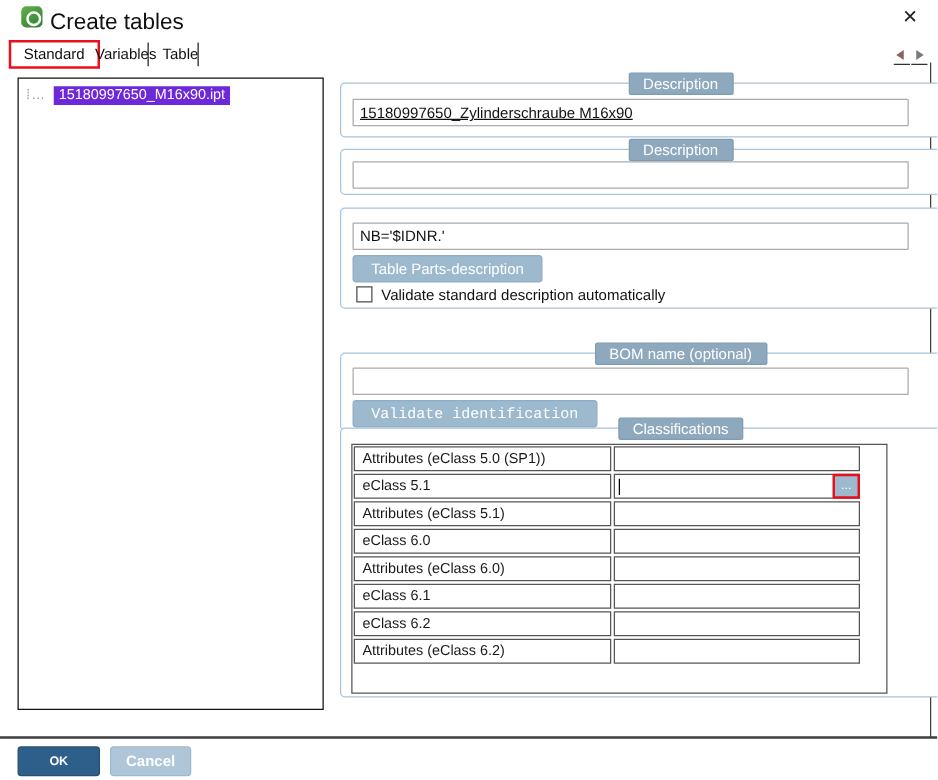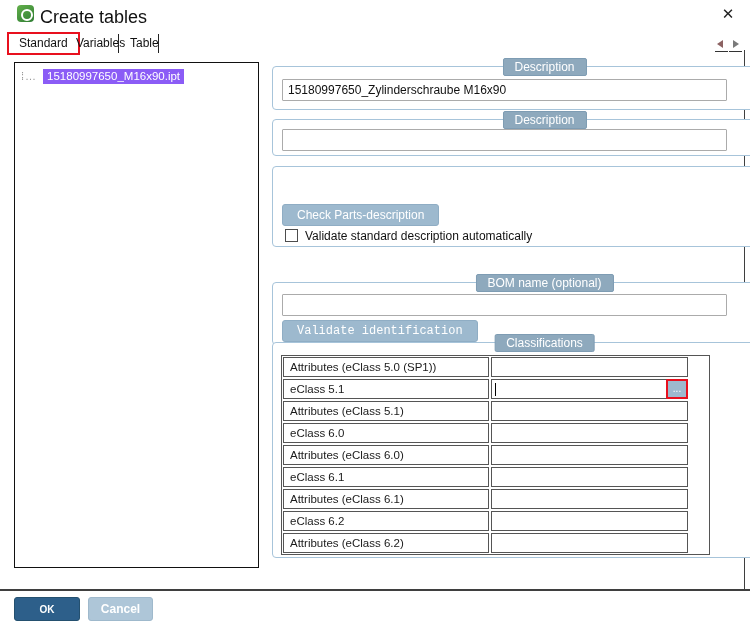--- a/index.html
+++ b/index.html
@@ -31,21 +31,21 @@
               border-top:4px solid transparent; border-bottom:4px solid transparent; border-left:6px solid #7a7a7a; }
 
   
   .frame-vline { position:absolute; left:744px; top:50px; width:1px; height:540px; background:#3f3f3f; }
   .frame-hline { position:absolute; left:0; top:589px; width:750px; height:2px; background:#3f3f3f; }
 
   
   .tree-panel { position:absolute; left:14px; top:62px; width:245px; height:506px; background:#fff; border:1px solid #111; }
   .tree-row { position:absolute; left:6px; top:4px; height:18px; display:flex; align-items:center; }
   .tree-glyph { color:#9a9a9a; font-size:11px; letter-spacing:1px; margin-right:6px; }
-  .tree-node-selected { background:#8b5cf6; color:#fff; font-size:11.5px; padding:1.5px 4px; white-space:nowrap; }
+  .tree-node-selected { background:#6d28d9; color:#fff; font-size:11.5px; padding:1.5px 4px; white-space:nowrap; }
 
   
   .group { position:absolute; left:272px; width:545px; border:1px solid #a7c4da; border-radius:4px; background:#fff; }
   .group-title { position:absolute; top:-9px; left:50%; transform:translateX(-50%);
                  background:#8ea9bd; color:#fff; font-size:12px; padding:1px 11px; border-radius:2px;
                  border:1px solid #7e9cb3; white-space:nowrap; }
   .txt-input { position:absolute; left:9px; width:445px; height:22px; border:1px solid #ababab; background:#fff;
                font-family:"Liberation Sans", sans-serif; font-size:12px; padding:0 5px; color:#111; border-radius:1px; }
   .action-btn { position:absolute; left:9px; height:22px; background:#9db9ce; border:1px solid #8fadc4;
                 color:#fff; font-size:12px; font-family:"Liberation Sans", sans-serif; border-radius:3px; padding:0 14px; }
@@ -118,30 +118,31 @@
 
   <div class="tree-panel">
     <div class="tree-row">
       <span class="tree-glyph">⁞…</span>
       <span class="tree-node-selected">15180997650_M16x90.ipt</span>
     </div>
   </div>
 
   <div class="group" id="grp-desc1">
     <div class="group-title">Description</div>
-    <input class="txt-input" style="top: 12px;" value="15180997650_Zylinderschraube M16x90">
+    <input class="txt-input" style="top: 12px; text-decoration: underline;" value="15180997650_Zylinderschraube M16x90">
   </div>
 
   <div class="group" id="grp-desc2">
     <div class="group-title">Description</div>
     <input class="txt-input" style="top: 9px;" value="">
   </div>
 
   <div class="group" id="grp-std">
-    <button class="action-btn" style="top:37px;">Check Parts-description</button>
+    <input class="txt-input" style="top: 11px;" value="NB='$IDNR.'">
+    <button class="action-btn" style="top:37px;">Table Parts-description</button>
     <div class="chk-row" style="top:62px;">
       <span class="chk-box"></span>
       <span class="chk-label">Validate standard description automatically</span>
     </div>
   </div>
 
   <div class="group" id="grp-bom">
     <div class="group-title">BOM name (optional)</div>
     <input class="txt-input" style="top: 11px;" value="">
     <button class="action-btn" style="top:37px;font-family:Liberation Mono, monospace;">Validate identification</button>
@@ -189,26 +190,20 @@
           </div>
         </div>
 
         <div class="crow">
           <div class="cell label">eClass 6.1</div>
           <div class="cell value">
             
           </div>
         </div>
 
-        <div class="crow">
-          <div class="cell label">Attributes (eClass 6.1)</div>
-          <div class="cell value">
-            
-          </div>
-        </div>
 
         <div class="crow">
           <div class="cell label">eClass 6.2</div>
           <div class="cell value">
             
           </div>
         </div>
 
         <div class="crow">
           <div class="cell label">Attributes (eClass 6.2)</div>

